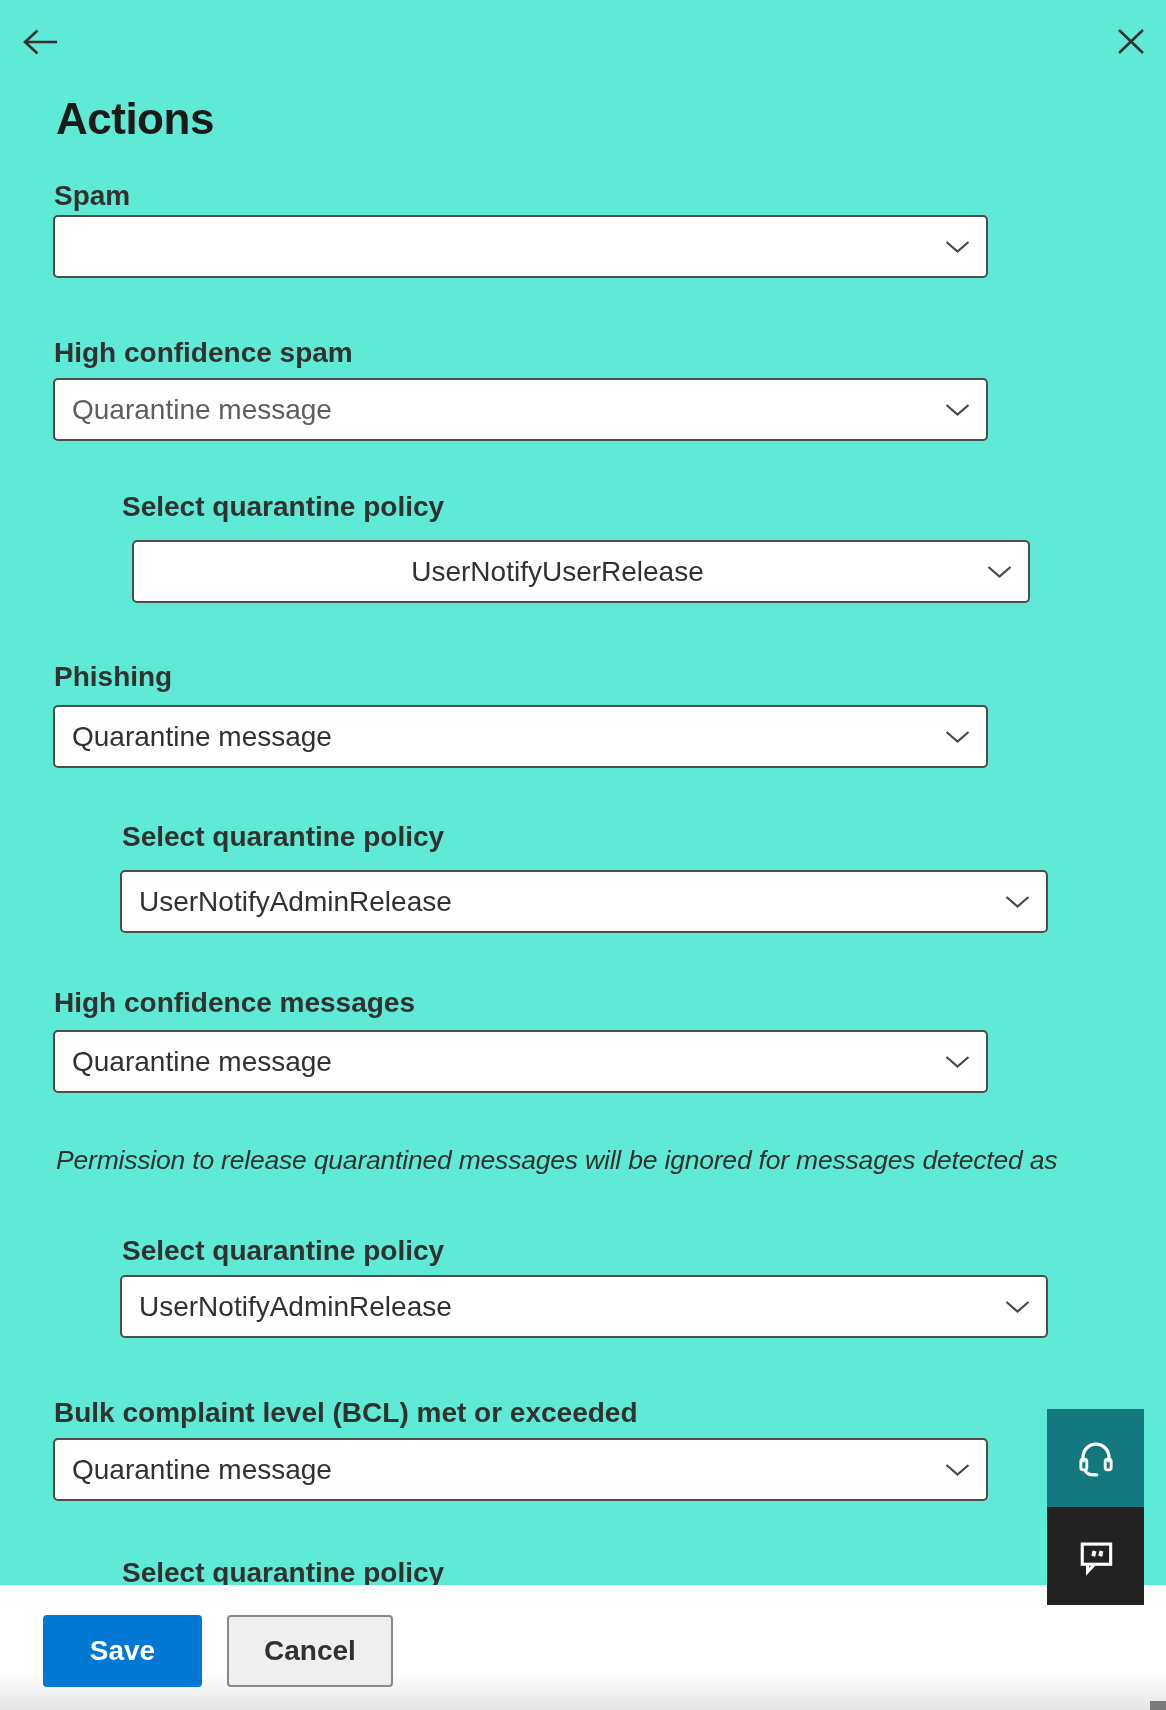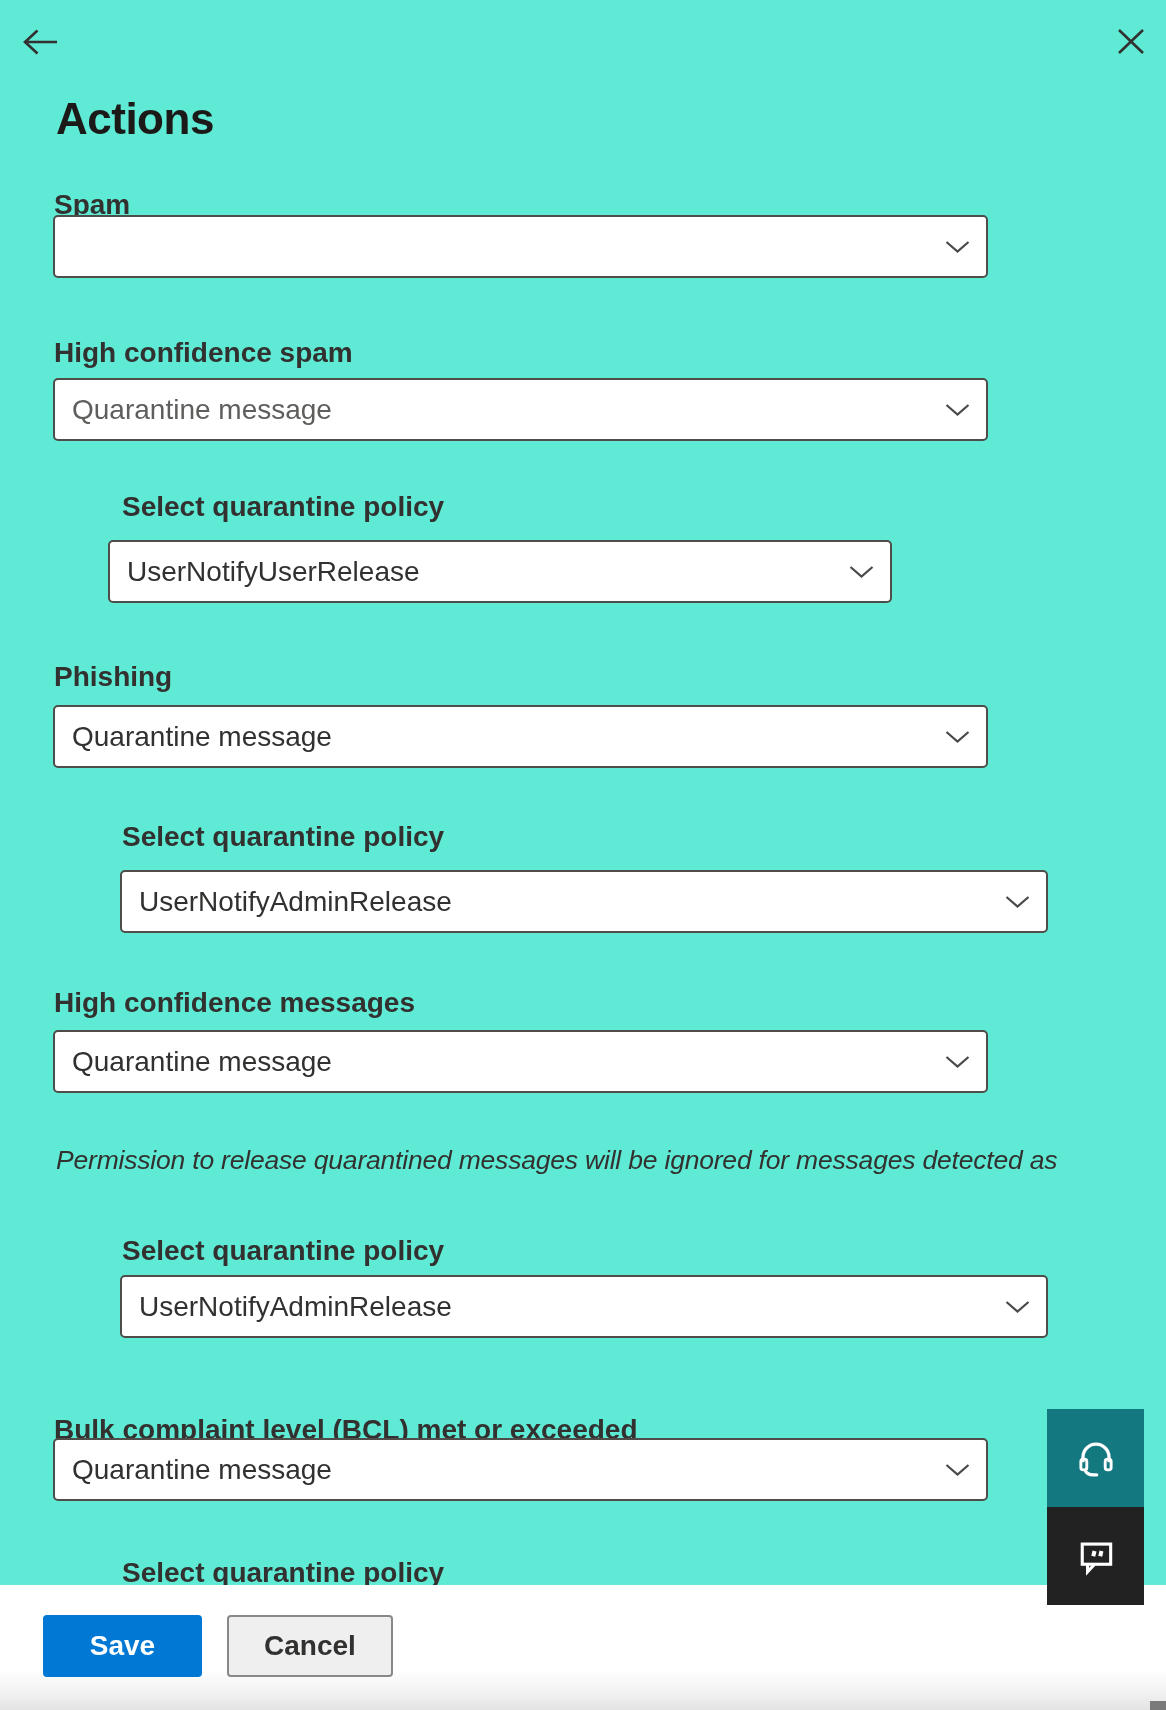--- a/index.html
+++ b/index.html
@@ -16,21 +16,21 @@
   .combo { position:absolute; height:63px; background:#ffffff; border:2px solid #4f4d4a; border-radius:5px;
            display:flex; align-items:center; padding:0 64px 0 17px; font-size:28px; color:#323130; cursor:pointer; }
   .combo.muted { color:#605e5c; }
   .combo .chev { position:absolute; right:16px; top:50%; transform:translateY(-50%); line-height:0; }
 
   .note { position:absolute; left:56px; top:1142px; font-size:26.5px; line-height:37px; color:#323130; letter-spacing:-0.2px;font-style:italic; }
   .note div { white-space:nowrap; }
 
   .footer { position:absolute; left:0; top:1585px; width:1166px; height:125px; z-index:5;
             background:linear-gradient(180deg,#ffffff 0%, #ffffff 68%, #f0f0f0 88%, #e3e3e3 100%); }
-  .btn { position:absolute; top:30px; height:62px; border-radius:4px; font-family:"Liberation Sans",sans-serif;
+  .btn { position:absolute; top:30px; height:72px; border-radius:4px; font-family:"Liberation Sans",sans-serif;
          font-size:28px; font-weight:600; display:flex; align-items:center; justify-content:center; cursor:pointer; }
   .btn-save { left:43px; width:159px; background:#0078d4; border:none; color:#ffffff; }
   .btn-cancel { left:227px; width:166px; background:#efefef; border:2px solid #8a8886; color:#323130;text-align:right; }
 
   .side-btn { position:absolute; left:1047px; width:97px; height:98px; border:none; cursor:pointer;
               display:flex; align-items:center; justify-content:center; z-index:6; }
   .side-support { top:1409px; }
   .side-feedback { top:1507px; }
 
   .bottom-corner-mark { position:absolute; left:1150px; top:1701px; width:16px; height:9px; background:#7a7a7a; z-index:7; }
@@ -51,41 +51,41 @@
   <button class="icon-btn" style="left:1110px; top:21px; width:42px; height:40px;">
     <span style="line-height:0;">
       <svg width="28" height="27" viewBox="0 0 28 27" fill="none">
         <path d="M2 2 L26 25 M26 2 L2 25" stroke="#323130" stroke-width="2.6"></path>
       </svg>
     </span>
   </button>
 
   <h1 class="page-title">Actions</h1>
 
-  <div class="field-label" style="left:54px; top:188px;">Spam</div>
+  <div class="field-label" style="left:54px; top:179px;">Spam</div>
   <div class="combo" style="left:53px; top:215px; width:935px;">
     <span class="chev">
       <svg width="25" height="13" viewBox="0 0 25 13" fill="none">
           <polyline points="1.5,1.5 12.5,11 23.5,1.5" stroke="#4a4a48" stroke-width="2.3"></polyline>
         </svg>
     </span>
   </div>
 
   <div class="field-label" style="left:54px; top:336px;">High confidence spam</div>
   <div class="combo muted" style="left:53px; top:378px; width:935px;">
     <span>Quarantine message</span>
     <span class="chev">
       <svg width="25" height="13" viewBox="0 0 25 13" fill="none">
           <polyline points="1.5,1.5 12.5,11 23.5,1.5" stroke="#4a4a48" stroke-width="2.3"></polyline>
         </svg>
     </span>
   </div>
 
   <div class="field-label" style="left:122px; top:490px;">Select quarantine policy</div>
-  <div class="combo" style="left:108px; top:540px; width:784px;">
+  <div class="combo" style="left:132px; top:540px; width:898px;justify-content:center;">
     <span>UserNotifyUserRelease</span>
     <span class="chev">
       <svg width="25" height="13" viewBox="0 0 25 13" fill="none">
           <polyline points="1.5,1.5 12.5,11 23.5,1.5" stroke="#4a4a48" stroke-width="2.3"></polyline>
         </svg>
     </span>
   </div>
 
   <div class="field-label" style="left:54px; top:660px;">Phishing</div>
   <div class="combo" style="left:53px; top:705px; width:935px;">
@@ -124,21 +124,21 @@
   <div class="field-label" style="left:122px; top:1234px;">Select quarantine policy</div>
   <div class="combo" style="left:120px; top:1275px; width:928px;">
     <span>UserNotifyAdminRelease</span>
     <span class="chev">
       <svg width="25" height="13" viewBox="0 0 25 13" fill="none">
           <polyline points="1.5,1.5 12.5,11 23.5,1.5" stroke="#4a4a48" stroke-width="2.3"></polyline>
         </svg>
     </span>
   </div>
 
-  <div class="field-label" style="left:54px; top:1396px;margin-top:17px;">Bulk complaint level (BCL) met or exceeded</div>
+  <div class="field-label" style="left:54px; top:1396px;">Bulk complaint level (BCL) met or exceeded</div>
   <div class="combo" style="left:53px; top:1438px; width:935px;">
     <span>Quarantine message</span>
     <span class="chev">
       <svg width="25" height="13" viewBox="0 0 25 13" fill="none">
           <polyline points="1.5,1.5 12.5,11 23.5,1.5" stroke="#4a4a48" stroke-width="2.3"></polyline>
         </svg>
     </span>
   </div>
 
   <div class="field-label" style="left:122px; top:1556px; z-index:1;">Select quarantine policy</div>

